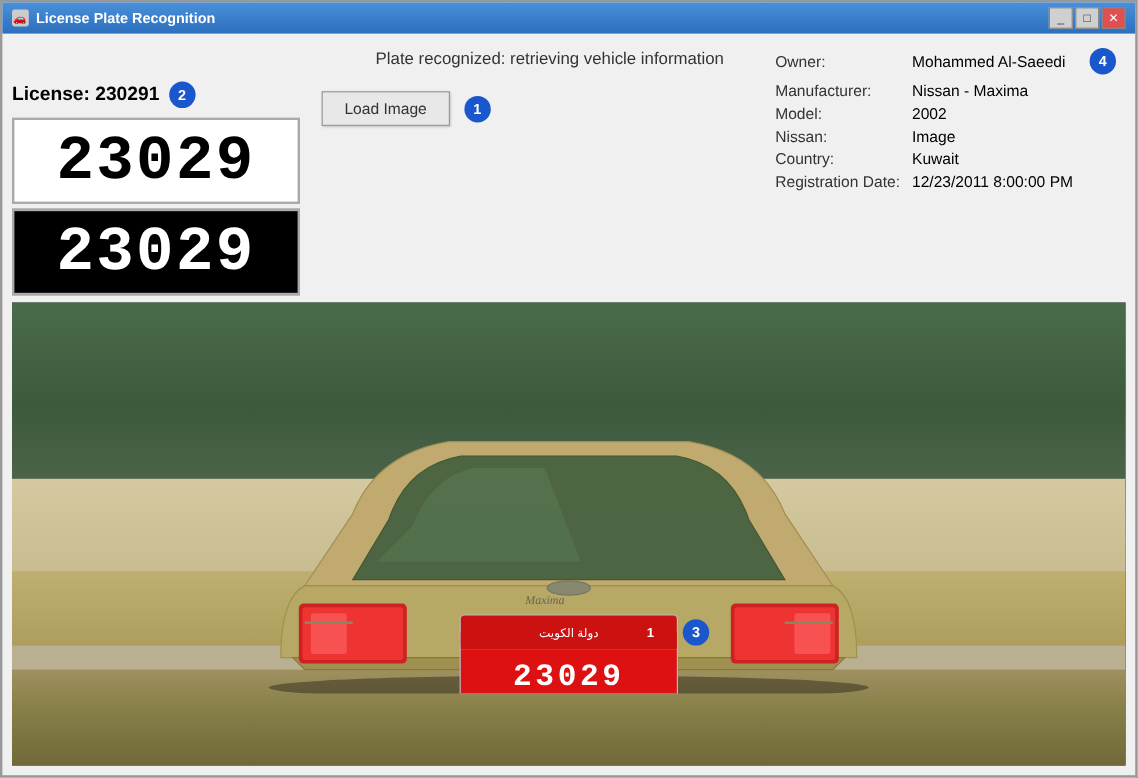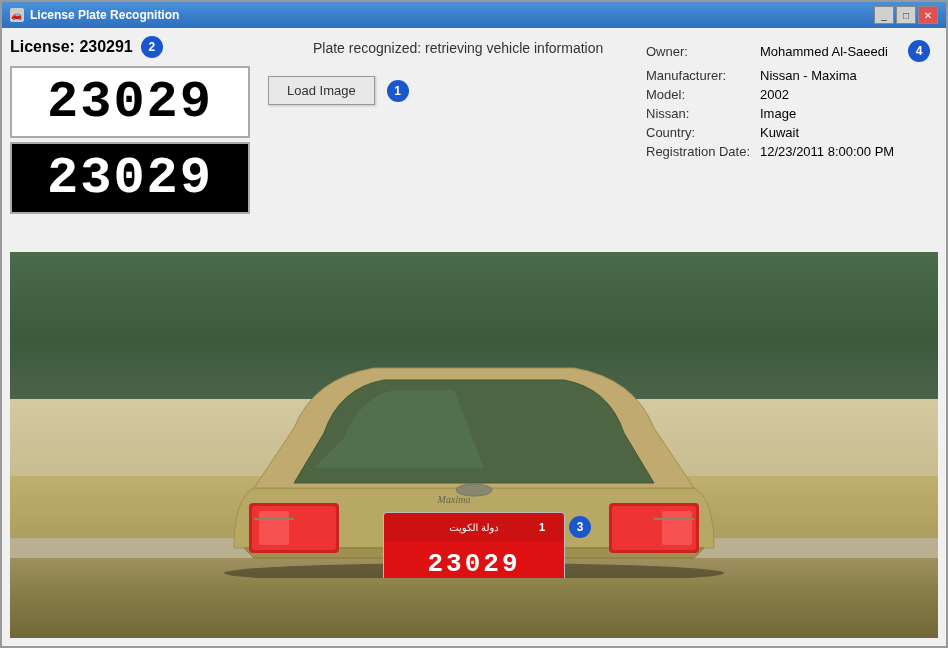--- a/index.html
+++ b/index.html
@@ -76,20 +76,21 @@
       display: flex;
       gap: 8px;
       height: 210px;
     }
     .plate-panel {
       width: 240px;
       flex-shrink: 0;
       display: flex;
       flex-direction: column;
       gap: 4px;
+      justify-content: flex-end;
     }
     .license-header {
       display: flex;
       align-items: center;
       gap: 8px;
       margin-bottom: 4px;
     }
     .license-text {
       font-size: 16px;
       font-weight: bold;

